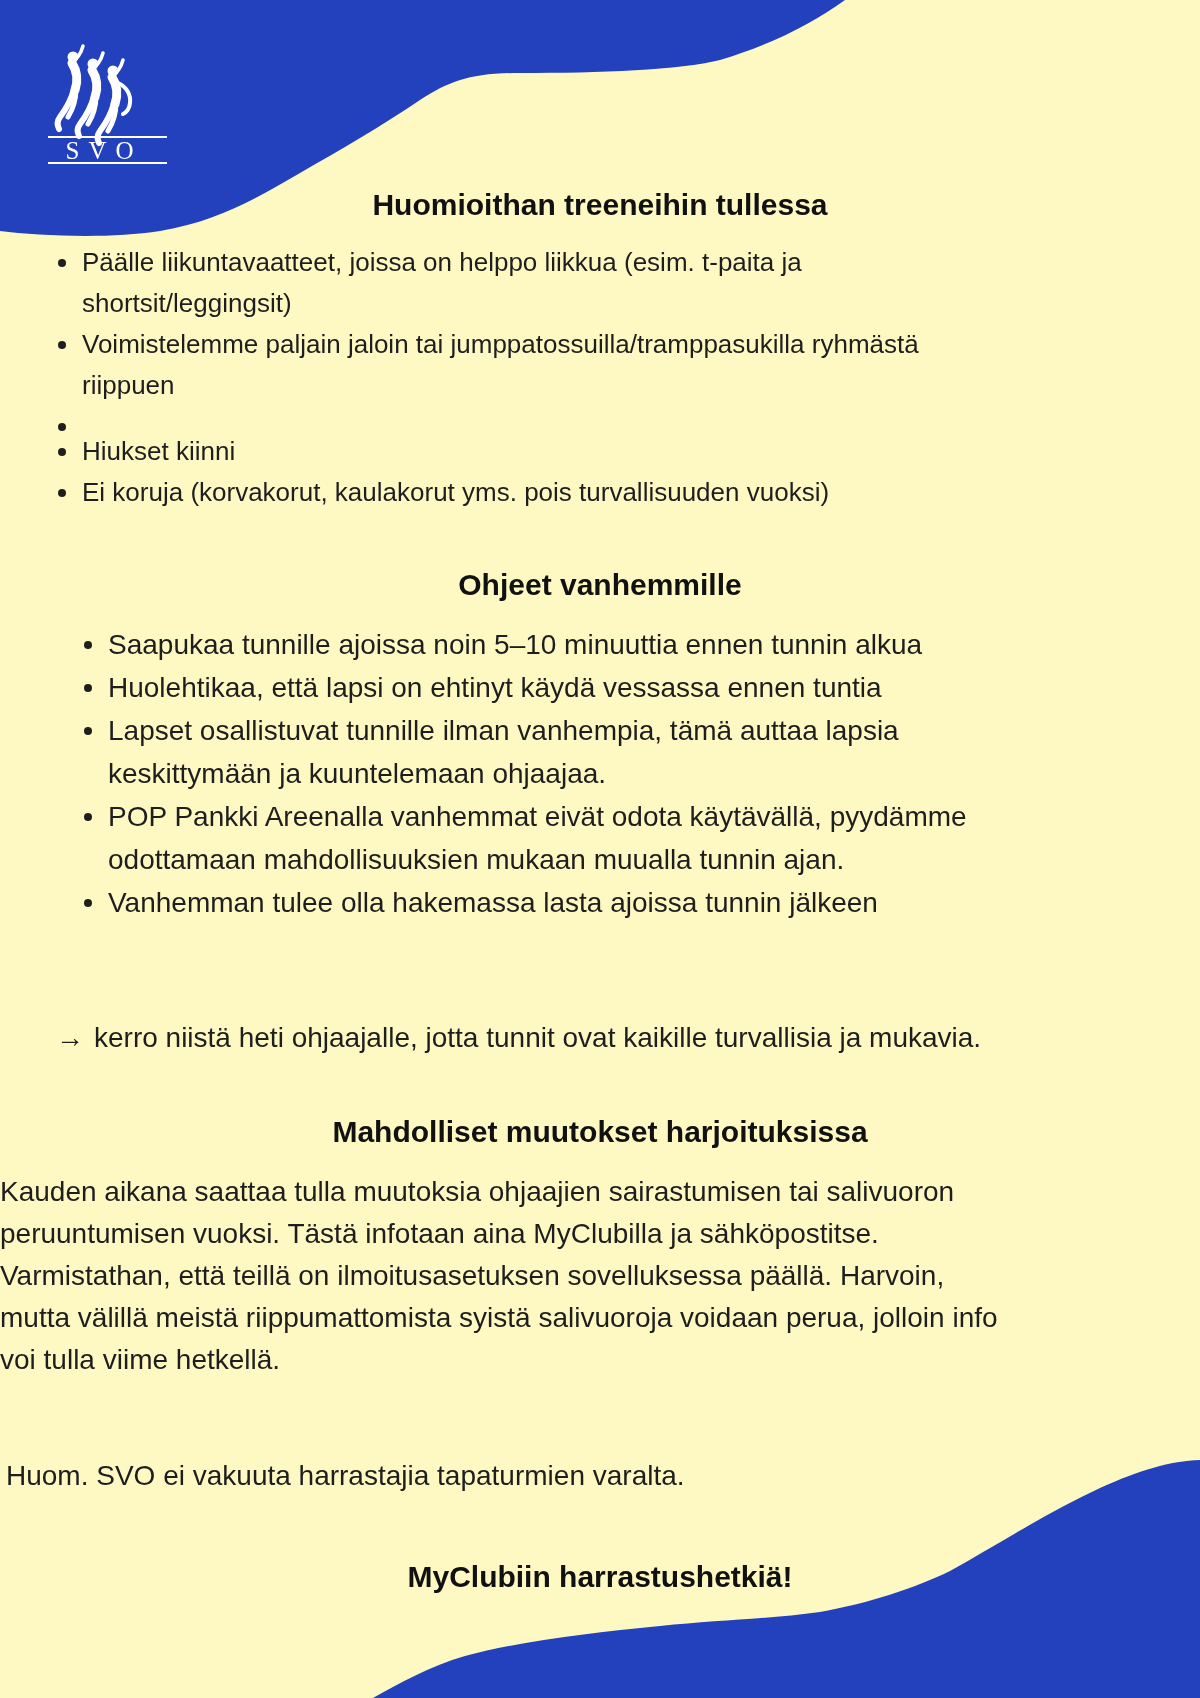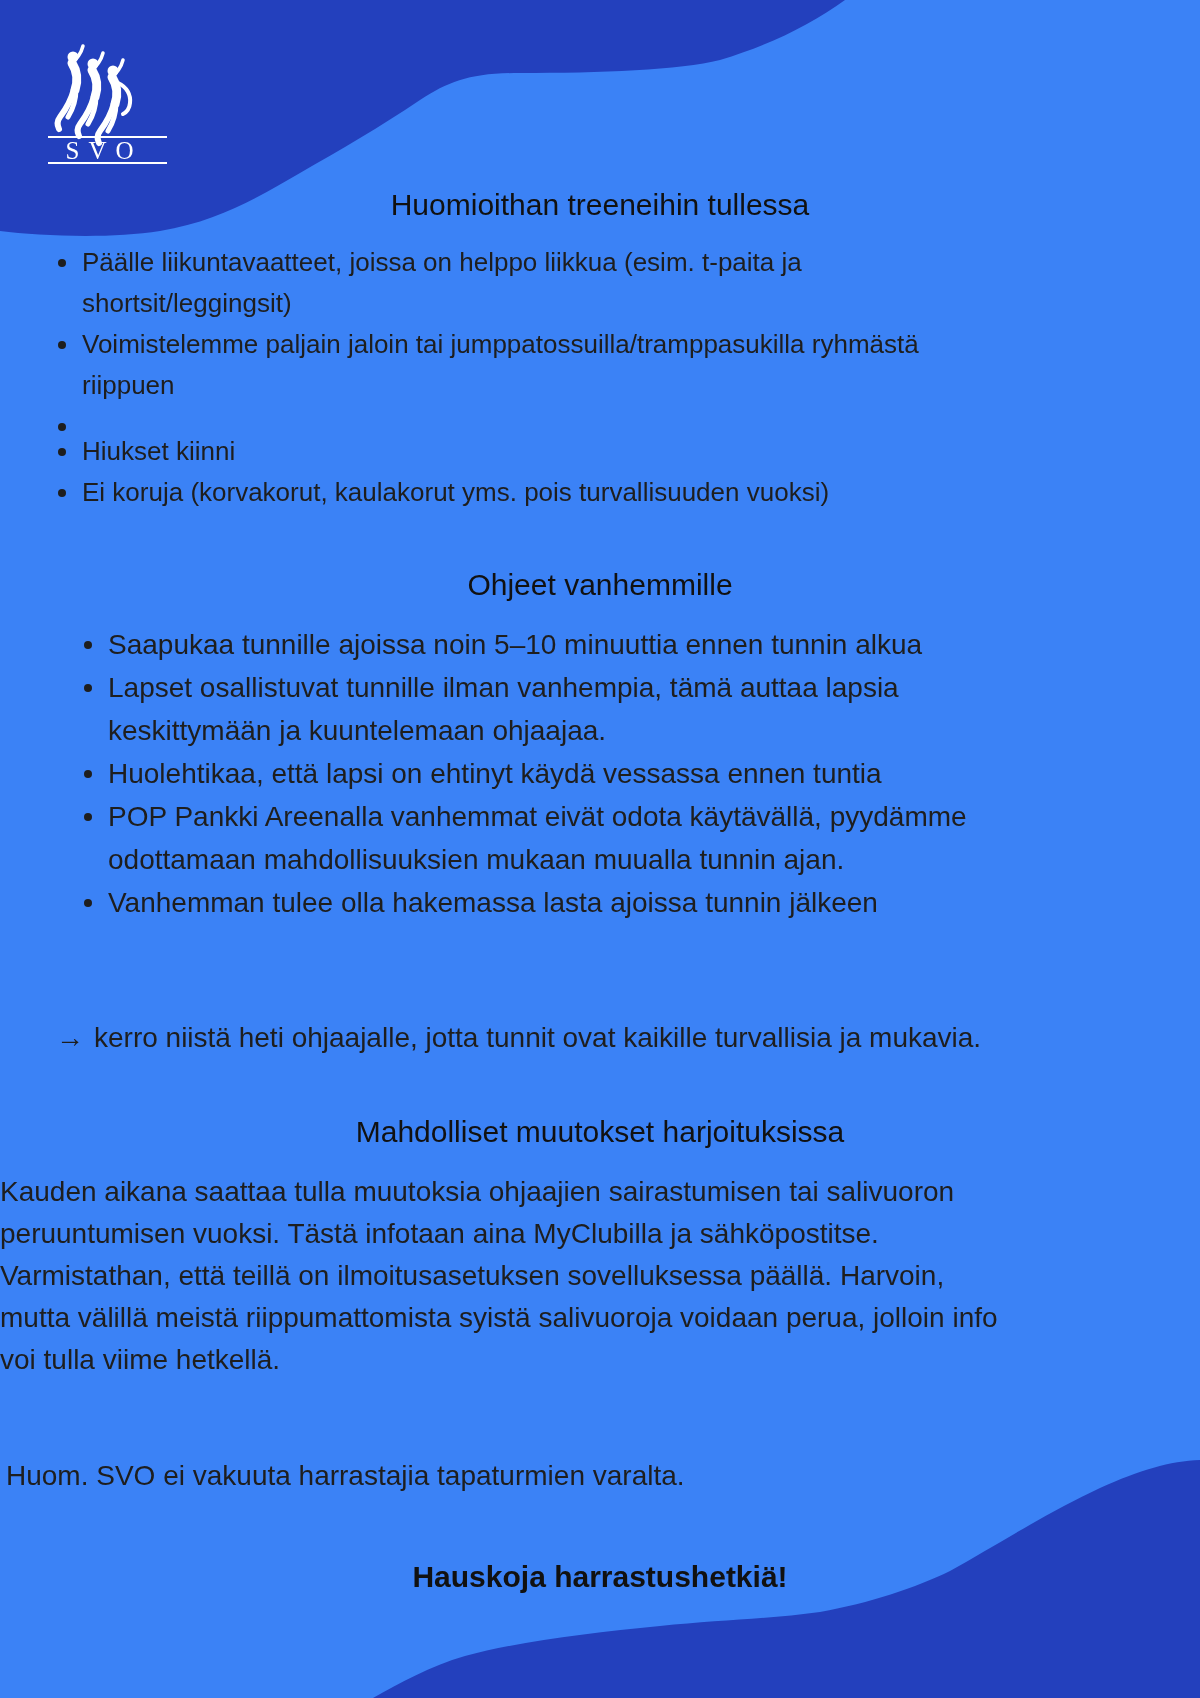--- a/index.html
+++ b/index.html
@@ -1,31 +1,31 @@
 <!DOCTYPE html>
 <html><head>
 <meta charset="utf-8">
 <style>
   html,body{margin:0;padding:0;background:#e8e8e8;}
   .page{
     position:relative;
     width:1200px;height:1698px;
-    background:#3b82f6;
+    background:#fef9c3;
     overflow:hidden;
     font-family:"Liberation Sans","DejaVu Sans",sans-serif;
     color:#1e1e1e;
   }
   svg{display:block;}
   .wave-top{position:absolute;top:0;left:0;}
   .wave-bottom{position:absolute;bottom:0;left:0;}
 
   .doc-heading{
     position:absolute;left:0;width:100%;
     text-align:center;
-    font-size:30px;font-weight:normal;color:#111111;
+    font-size:30px;font-weight:bold;color:#111111;
     line-height:38px;letter-spacing:0;
   }
   .h-training{top:186px;}
   .h-parents{top:566px;}
   .h-changes{top:1113px;}
 
   .bullet-list{position:absolute;margin:0;padding:0;list-style:none;}
   .bullet-list li{display:flex;align-items:flex-start;}
   .list-training{top:242px;left:58px;font-size:26px;line-height:41px;}
   .list-parents{top:623px;left:84px;font-size:28px;line-height:43px;}
@@ -126,25 +126,25 @@
 
   <div class="doc-heading h-parents">Ohjeet vanhemmille</div>
 
   <ul class="bullet-list list-parents">
       <li>
         <span class="dot"></span>
         <span>Saapukaa tunnille ajoissa noin 5–10 minuuttia ennen tunnin alkua</span>
       </li>
       <li>
         <span class="dot"></span>
-        <span>Lapset osallistuvat tunnille ilman vanhempia, tämä auttaa lapsia<br>keskittymään ja kuuntelemaan ohjaajaa.</span>
+        <span>Huolehtikaa, että lapsi on ehtinyt käydä vessassa ennen tuntia</span>
       </li>
       <li>
         <span class="dot"></span>
-        <span>Huolehtikaa, että lapsi on ehtinyt käydä vessassa ennen tuntia</span>
+        <span>Lapset osallistuvat tunnille ilman vanhempia, tämä auttaa lapsia<br>keskittymään ja kuuntelemaan ohjaajaa.</span>
       </li>
       <li>
         <span class="dot"></span>
         <span>POP Pankki Areenalla vanhemmat eivät odota käytävällä, pyydämme<br>odottamaan mahdollisuuksien mukaan muualla tunnin ajan.</span>
       </li>
       <li>
         <span class="dot"></span>
         <span>Vanhemman tulee olla hakemassa lasta ajoissa tunnin jälkeen</span>
       </li>
     </ul>
@@ -152,21 +152,21 @@
   <div class="arrow-line">
     <span class="arrow-glyph">→</span><span>kerro niistä heti ohjaajalle, jotta tunnit ovat kaikille turvallisia ja mukavia.</span>
   </div>
 
   <div class="doc-heading h-changes">Mahdolliset muutokset harjoituksissa</div>
 
   <div class="changes-paragraph">Kauden aikana saattaa tulla muutoksia ohjaajien sairastumisen tai salivuoron<br>peruuntumisen vuoksi. Tästä infotaan aina MyClubilla ja sähköpostitse.<br>Varmistathan, että teillä on ilmoitusasetuksen sovelluksessa päällä. Harvoin,<br>mutta välillä meistä riippumattomista syistä salivuoroja voidaan perua, jolloin info<br>voi tulla viime hetkellä.</div>
 
   <div class="insurance-note">Huom. SVO ei vakuuta harrastajia tapaturmien varalta.</div>
 
-  <div class="closing-message">Hauskoja harrastushetkiä!</div>
+  <div class="closing-message">MyClubiin harrastushetkiä!</div>
 
   <svg class="wave-bottom" width="1200" height="250" viewBox="0 0 1200 250">
     <path d="M1200 250 V12
              C1170 13 1140 22 1100 40
              C1050 63 1000 95 950 123
              C915 140 870 155 820 164
              C770 171 720 172 660 178
              C590 185 520 193 465 208
              C430 218 400 235 373 250 Z" fill="#2340BD"></path>
   </svg>

